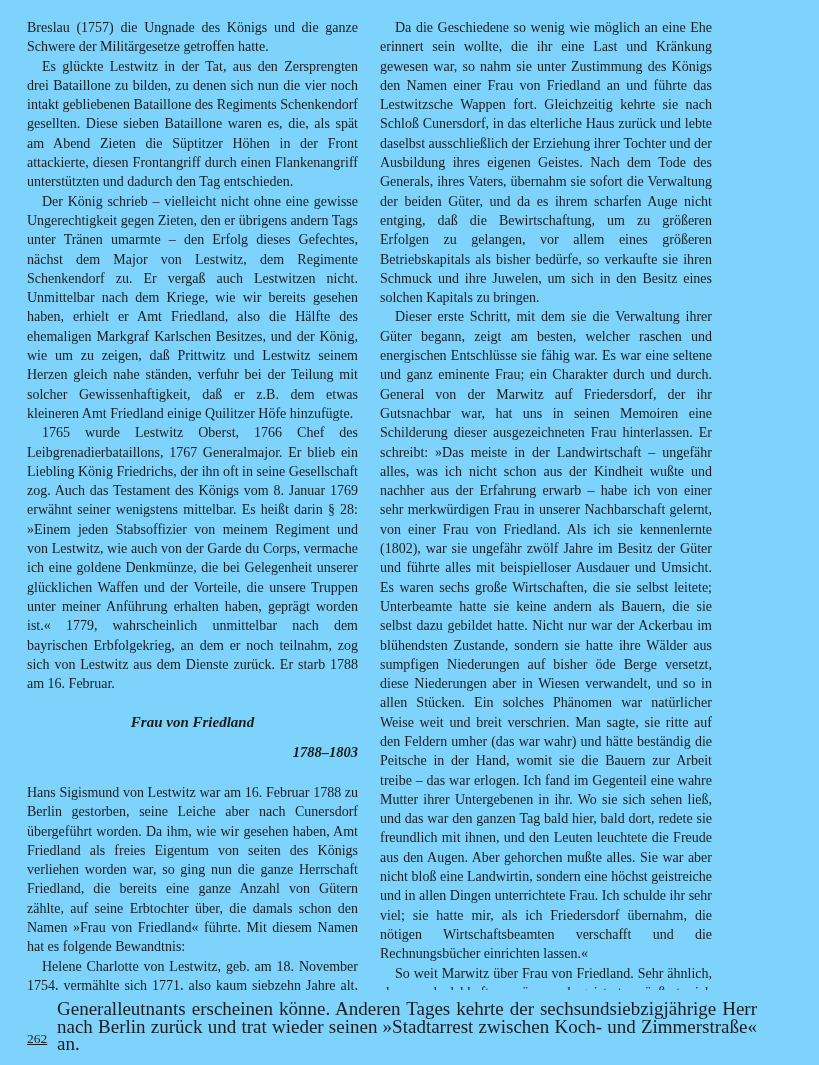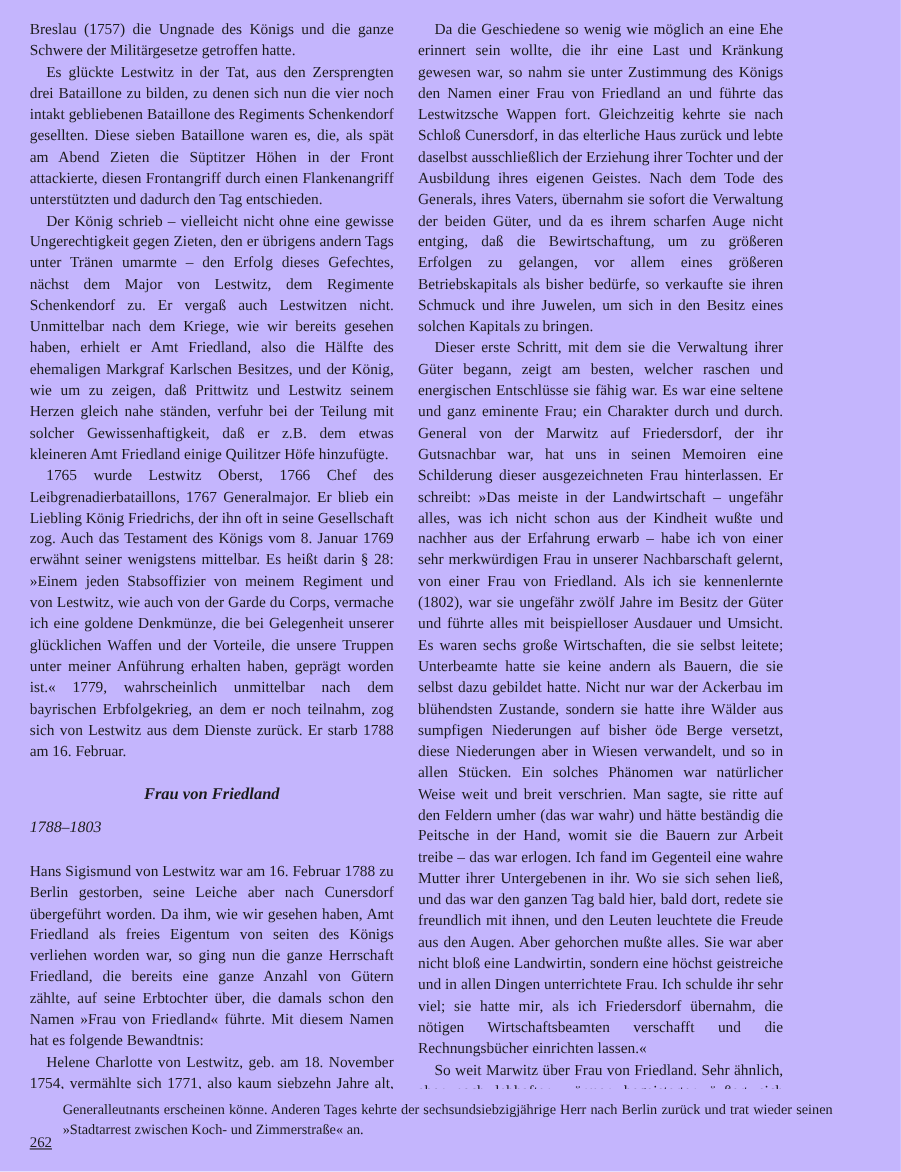--- a/index.html
+++ b/index.html
@@ -4,21 +4,21 @@
 <style>
   html, body {
     margin: 0;
     padding: 0;
     background: #ffffff;
   }
   .page {
     position: relative;
     width: 819px;
     height: 1065px;
-    background: #c4b5fd;
+    background: #7dd3fc;
     color: #1b1b1b;
     font-family: "Liberation Serif", "DejaVu Serif", serif;
     overflow: hidden;
   }
   .col {
     position: absolute;
     top: 18px;
     height: 972px;
     overflow: hidden;
     font-size: 14px;
@@ -36,29 +36,30 @@
     font-size: 15px;
     font-weight: bold;
     font-style: italic;
     text-align: center;
     line-height: 19.3px;
   }
   .date {
     margin: 0 0 21px 0;
     font-size: 14.5px;
     font-style: italic;
-    text-align: left;
+    text-align: right;
     line-height: 19.3px;
+    font-weight: bold;
   }
   .footnote {
     position: absolute;
     left: 57px;
     top: 1000px;
     width: 700px;
-    font-size: 13px;
+    font-size: 19px;
     line-height: 17.5px;
     text-align: justify;
   }
   .page-number {
     position: absolute;
     left: 27px;
     top: 1031px;
     font-size: 13.5px;
     text-decoration: underline;
   }

